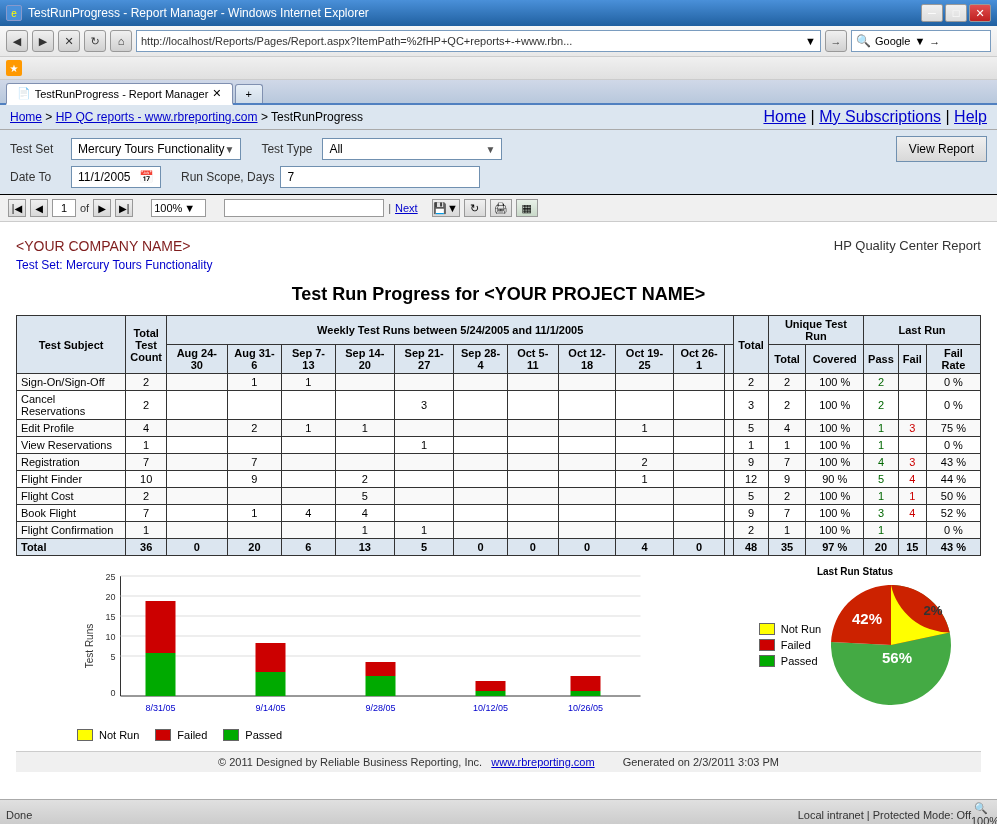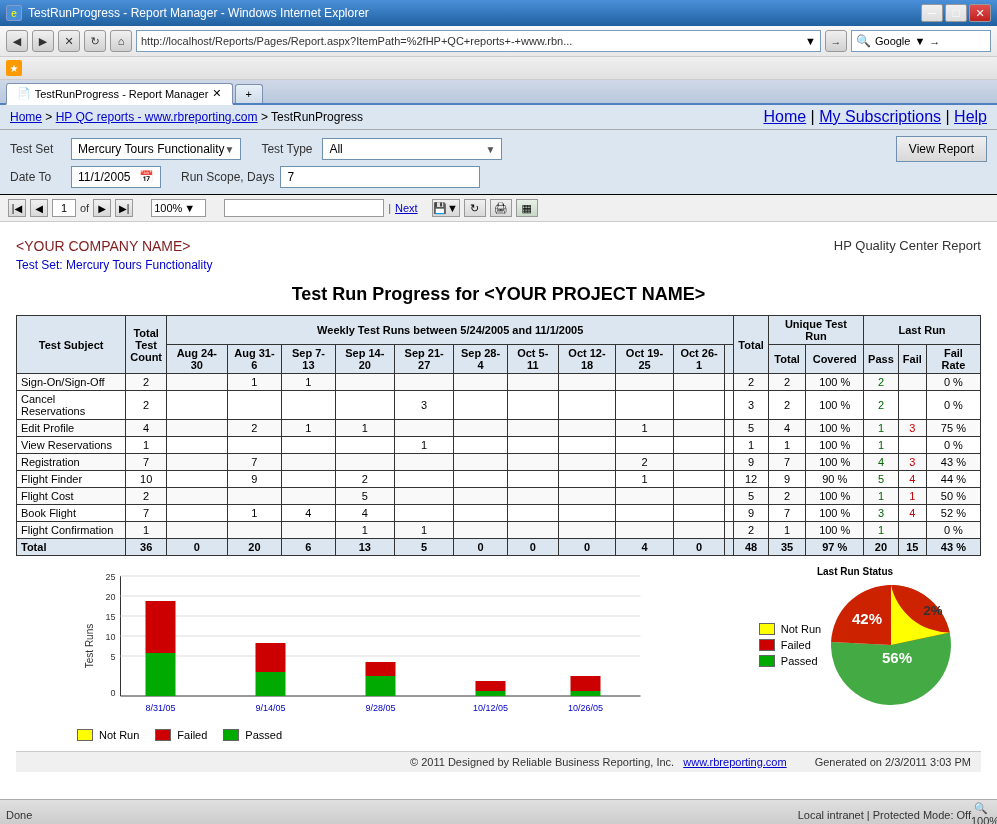--- a/index.html
+++ b/index.html
@@ -74,21 +74,21 @@
     .bar-chart { flex: 1; }
     .chart-svg { width: 100%; height: 160px; }
     .pie-section { width: 220px; }
     .pie-title { font-size: 10px; font-weight: bold; text-align: center; margin-bottom: 8px; }
     .pie-legend { display: flex; flex-direction: column; gap: 4px; font-size: 11px; }
     .legend-item { display: flex; align-items: center; gap: 6px; }
     .legend-color { width: 16px; height: 12px; border: 1px solid #666; }
     .pie-wrapper { display: flex; align-items: center; gap: 10px; justify-content: center; }
 
     
-    .footer { background: #f0f0f0; border-top: 1px solid #ccc; padding: 4px 10px; display: flex; justify-content: flex-end; font-size: 11px; color: #333; gap: 28px; }
+    .footer { background: #f0f0f0; border-top: 1px solid #ccc; padding: 4px 10px; display: flex; justify-content: center; font-size: 11px; color: #333; gap: 28px; }
     .footer-link { color: #0000cc; text-decoration: underline; }
 
     .status-bar { background: linear-gradient(to bottom, #e0e0e0, #c8c8c8); border-top: 1px solid #aaa; padding: 2px 6px; font-size: 11px; color: #333; display: flex; align-items: center; }
   </style>
 </head>
 <body>
 
 <div class="title-bar">
   <div class="title-bar-left">
     <div class="title-icon">e</div>

